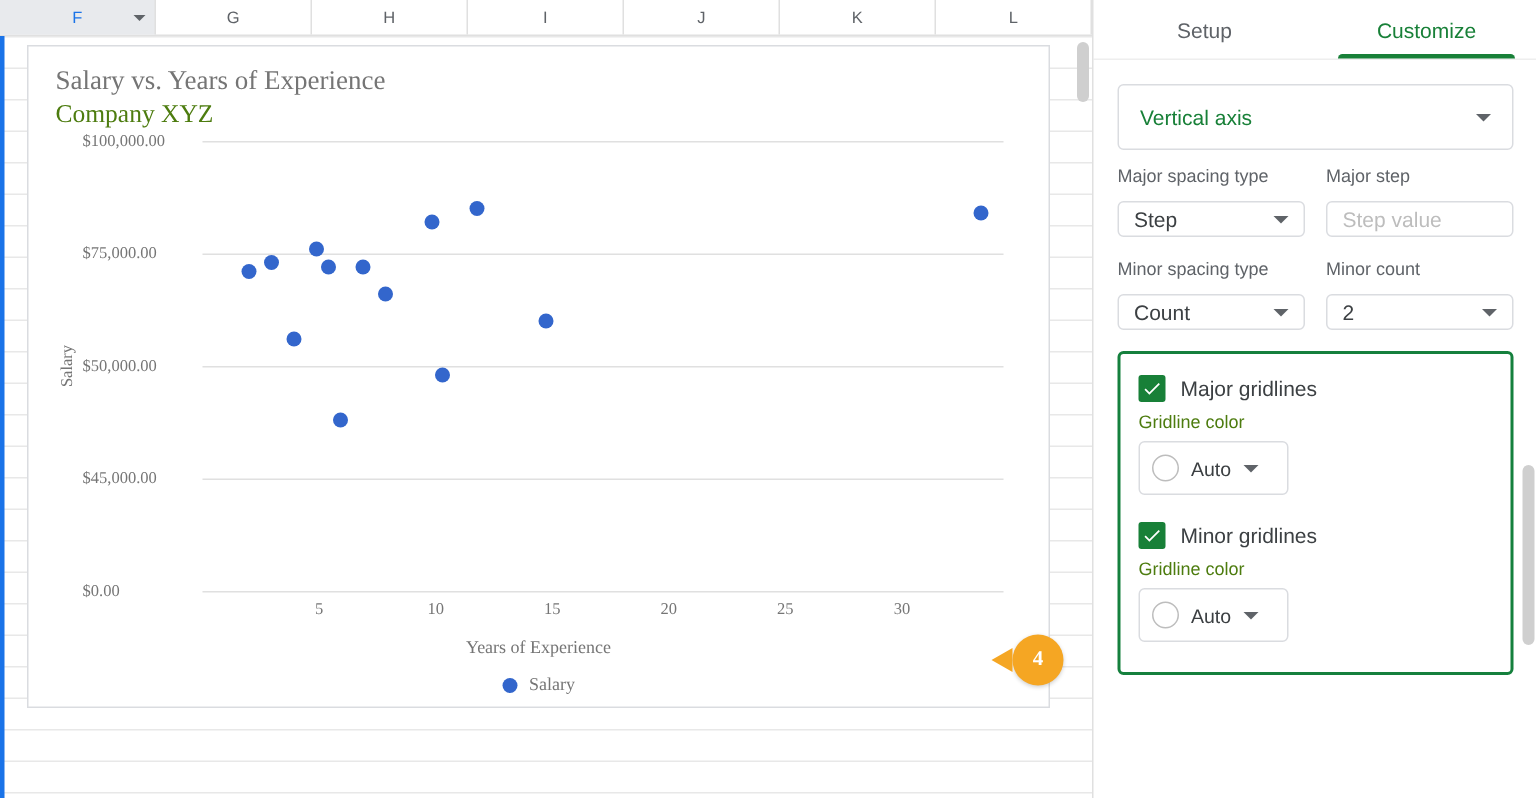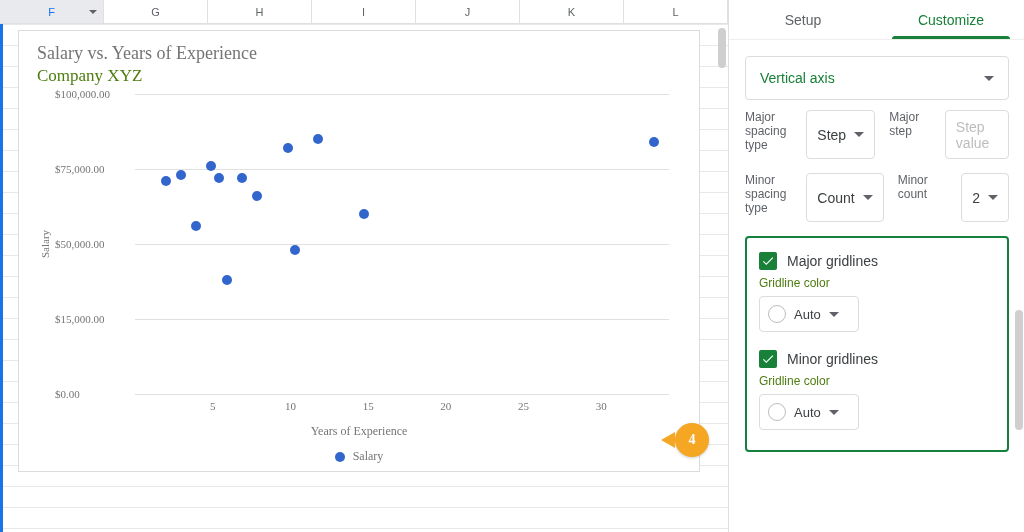--- a/index.html
+++ b/index.html
@@ -48,23 +48,23 @@
   .tab.active::after { content:''; position:absolute; bottom:0; left:10%; right:10%; height:3px; background:#188038; border-radius:3px 3px 0 0; }
   .panel-body { flex:1; overflow:hidden; padding:0 16px; position:relative; }
   .side-scroll { position:absolute; right:2px; top:270px; width:8px; height:120px; background:#cfcfcf; border-radius:4px; }
 
   .section-head { margin:16px 0 10px 0; height:44px; border:1px solid #dadce0; border-radius:4px;
                   display:flex; align-items:center; justify-content:space-between; padding:0 14px;
                   color:#188038; font-size:14px; font-weight:500; cursor:pointer; }
   .chev { width:0; height:0; border-left:5px solid transparent; border-right:5px solid transparent; border-top:5px solid #5f6368; }
 
   .form-row { display:flex; gap:14px; margin-bottom:14px; }
-  .form-col { flex:1; display:flex; gap:20px;}
+  .form-col { flex:1; display:flex; flex-direction:column; gap:10px;}
   .form-label { font-size:12px; color:#5f6368; }
-  .select, .textin { height:49px; border:1px solid #dadce0; border-radius:4px; display:flex; align-items:center;
+  .select, .textin { height:24px; border:1px solid #dadce0; border-radius:4px; display:flex; align-items:center;
                      justify-content:space-between; padding:0 10px; font-size:14px; color:#3c4043; background:#fff; }
   .textin { color:#bdbdbd; }
   .select .chev { margin-left:8px; }
 
   .hl-box { border:2px solid #15803d; border-radius:4px; padding:14px 12px 20px 12px; margin-top:4px; }
   .check-row { display:flex; align-items:center; gap:10px; font-size:14px; color:#3c4043; margin-bottom:6px; }
   .checkbox { width:18px; height:18px; background:#188038; border-radius:2px; display:flex; align-items:center; justify-content:center; }
   .checkbox svg { width:14px; height:14px; }
   .sub-label { font-size:12px; color:#4d7c0f; margin:4px 0 6px 0; }
   .color-sel { height:36px; width:100px; border:1px solid #dadce0; border-radius:4px; display:flex; align-items:center; gap:8px; padding:0 8px; font-size:13px; color:#3c4043; }
@@ -115,21 +115,21 @@
     <div class="grid-sel" style="left:0; top:24px; bottom:0;"></div>
     <div class="chart-thumb-scroll"></div>
 
     <div class="chart-box">
       <div class="chart-title">Salary vs. Years of Experience</div>
       <div class="chart-sub">Company XYZ</div>
       <div class="plot-wrap">
         <div class="y-axis-label">Salary</div>
         <div id="y-ticks">
             <div class="y-tick" style="top: 300px;">$0.00</div>
-            <div class="y-tick" style="top: 225px;">$15,000.00</div>
+            <div class="y-tick" style="top: 225px;">$45,000.00</div>
             <div class="y-tick" style="top: 150px;">$50,000.00</div>
             <div class="y-tick" style="top: 75px;">$75,000.00</div>
             <div class="y-tick" style="top: 0px;">$100,000.00</div>
           </div>
         <div class="plot-area" id="plot-area">
             <div class="hgrid" style="top: 300px;"></div>
             <div class="hgrid" style="top: 225px;"></div>
             <div class="hgrid" style="top: 150px;"></div>
             <div class="hgrid" style="top: 75px;"></div>
             <div class="hgrid" style="top: 0px;"></div>

